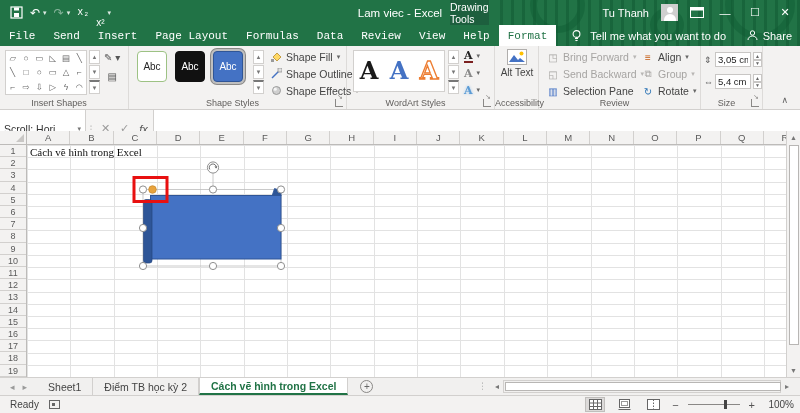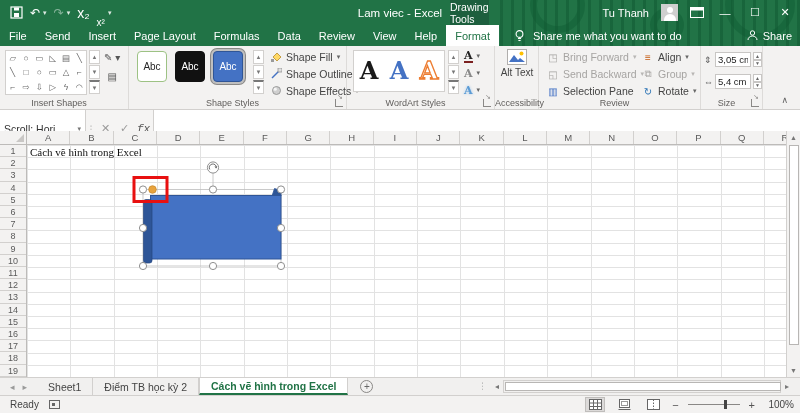--- a/index.html
+++ b/index.html
@@ -19,21 +19,21 @@
   #title-text { position:absolute; left:0; right:0; text-align:center; font-size:11.5px; pointer-events:none; }
   #ctx-band { position:absolute; top:0; height:25px; background:#1d5f3e; color:#fff; font-size:10.5px;
               display:flex; align-items:center; justify-content:center; z-index:3; left:384px; width:58px; }
   #tb-right { position:absolute; right:6px; top:0; height:25px; display:flex; align-items:center; gap:12px; z-index:3; }
   #avatar { width:17px; height:17px; background:#cfcfcf; position:relative; overflow:hidden; }
   #avatar:before { content:""; position:absolute; left:5.5px; top:2.5px; width:6px; height:6px; border-radius:50%; background:#fff; }
   #avatar:after  { content:""; position:absolute; left:2.5px; top:9.5px; width:12px; height:8px; border-radius:6px 6px 0 0; background:#fff; }
   .winbtn { font-size:11px; width:18px; text-align:center; }
   #tabrow { position:absolute; left:0; top:25px; width:800px; height:21px; display:flex; align-items:stretch; z-index:2; }
   #ribbon-tab-strip { display:flex; }
-  .rtab { padding:0 9px; display:flex; align-items:center; font-size:11px; color:#fff; white-space:nowrap; }
+  .rtab { padding:0 9px; display:flex; align-items:center; font-size:11px; color:#fff; white-space:nowrap;font-family:Liberation Mono, monospace; }
   .rtab.sel { background:#fff; color:#217346; }
   #tellme { display:flex; align-items:center; gap:7px; margin-left:14px; font-size:11px; }
   #share { position:absolute; right:8px; top:25px; height:21px; display:flex; align-items:center; gap:5px; font-size:11px; z-index:3; }
 
   
   #ribbon { position:absolute; left:0; top:46px; width:800px; height:64px; background:#f3f2f1; border-bottom:1px solid #d2d0ce; display:flex; }
   .rgroup { position:relative; border-right:1px solid #dddbd9; height:63px; flex:0 0 auto; }
   .glabel { position:absolute; bottom:1px; left:0; right:10px; text-align:center; font-size:9px; color:#605e5c; }
   .launcher { position:absolute; bottom:2px; right:3px; width:8px; height:8px; border-left:1px solid #8a8886; border-bottom:1px solid #8a8886; }
   .launcher:after { content:"↘"; position:absolute; left:1px; top:-6px; font-size:7px; color:#8a8886; }
@@ -103,21 +103,21 @@
   #g-collapse { flex:1 1 auto; border-right:none; position:relative; }
   #collapse-ch { position:absolute; right:12px; bottom:4px; color:#666; font-size:9px; }
 
   
   #fbar { position:absolute; left:0; top:110px; width:800px; height:38px; background:#f5f4f3; border-bottom:1px solid #d2d0ce;
           display:flex; align-items:stretch; }
   #namebox { width:86px; background:#fff; border-right:1px solid #d2d0ce; display:flex; align-items:center; padding:0 4px; gap:4px; font-size:10.5px; color:#333; }
   #namebox .dd { margin-left:auto; font-size:7px; color:#777; }
   #fb-dots { width:10px; display:flex; align-items:center; justify-content:center; color:#aaa; font-size:9px; }
   .fb-btn { width:19px; display:flex; align-items:center; justify-content:center; color:#9a9a9a; font-size:11px; }
-  #fx { font-family:Liberation Mono, monospace; font-style:italic; color:#555; }
+  #fx { font-family:Liberation Sans, sans-serif; font-style:italic; color:#555; }
   #formula-input { flex:1; background:#fff; border-left:1px solid #d2d0ce; border:none; border-left:1px solid #d2d0ce; font-size:11px; padding:0 4px; }
 
   
   #corner { position:absolute; left:0; top:131px; width:27px; height:14px; background:#f3f2f1; border-right:1px solid #bdbbb9; border-bottom:1px solid #bdbbb9; }
   #corner:after { content:""; position:absolute; right:2px; bottom:2px; border-left:8px solid transparent; border-bottom:8px solid #c9c7c5; }
   #colheads { position:absolute; left:27px; top:131px; width:759px; height:14px; display:flex; overflow:hidden;
               background:#f3f2f1; border-bottom:1px solid #bdbbb9; }
   .colh { flex:0 0 43.35px; font-size:9.5px; color:#5a5a5a; text-align:center; line-height:13px; border-right:1px solid #d2d0ce; }
   #rowheads { position:absolute; left:0; top:145px; width:27px; height:232px; background:#f3f2f1; border-right:1px solid #bdbbb9; overflow:hidden; }
   .rowh { height:12.21px; font-size:9px; color:#5a5a5a; text-align:center; line-height:12px; border-bottom:1px solid #d2d0ce; }
@@ -176,21 +176,21 @@
     <div class="qat">
       <svg width="13" height="13" viewBox="0 0 13 13">
         <rect x="1" y="1" width="11" height="11" fill="none" stroke="#fff" stroke-width="1.2"></rect>
         <rect x="4" y="7" width="5" height="4" fill="#fff"></rect>
         <rect x="4" y="1.5" width="5" height="3" fill="#fff"></rect>
       </svg>
       <span>↶</span>
         <span class="dd">▾</span>
       <span class="dim">↷</span>
         <span class="dd dim">▾</span>
-      <span style="font-size:14px;">x₂</span>
+      <span style="font-size:10px;font-family:Liberation Mono, monospace;">x₂</span>
       <span style="font-size:10px;margin-top:20px;">x²</span>
       <span class="dd">▾</span>
     </div>
     <div id="title-text">Lam viec - Excel</div>
     <div id="tb-right">
       <span>Tu Thanh</span>
       <span id="avatar"></span>
       <svg width="14" height="11" viewBox="0 0 14 11">
         <rect x="0.5" y="0.5" width="13" height="10" fill="none" stroke="#fff"></rect>
         <rect x="0.5" y="0.5" width="13" height="3" fill="#fff"></rect>
@@ -215,21 +215,21 @@
         <div class="rtab">View</div>
         <div class="rtab">Help</div>
         <div class="rtab sel">Format</div>
       </div>
     <div id="tellme">
       <svg width="13" height="14" viewBox="0 0 13 14">
         <circle cx="6.5" cy="5" r="3.4" fill="none" stroke="#fff" stroke-width="1.1"></circle>
         <line x1="5" y1="9.5" x2="8" y2="9.5" stroke="#fff" stroke-width="1.1"></line>
         <line x1="5.4" y1="11.5" x2="7.6" y2="11.5" stroke="#fff" stroke-width="1.1"></line>
       </svg>
-      <span>Share me what you want to do</span>
+      <span>Tell me what you want to do</span>
     </div>
   </div>
   <div id="share">
     <svg width="11" height="11" viewBox="0 0 11 11">
       <circle cx="5.5" cy="3" r="2.2" fill="none" stroke="#fff"></circle>
       <path d="M1,10 a4.5,4 0 0 1 9,0" fill="none" stroke="#fff"></path>
     </svg>
     <span>Share</span>
   </div>
 </div>

